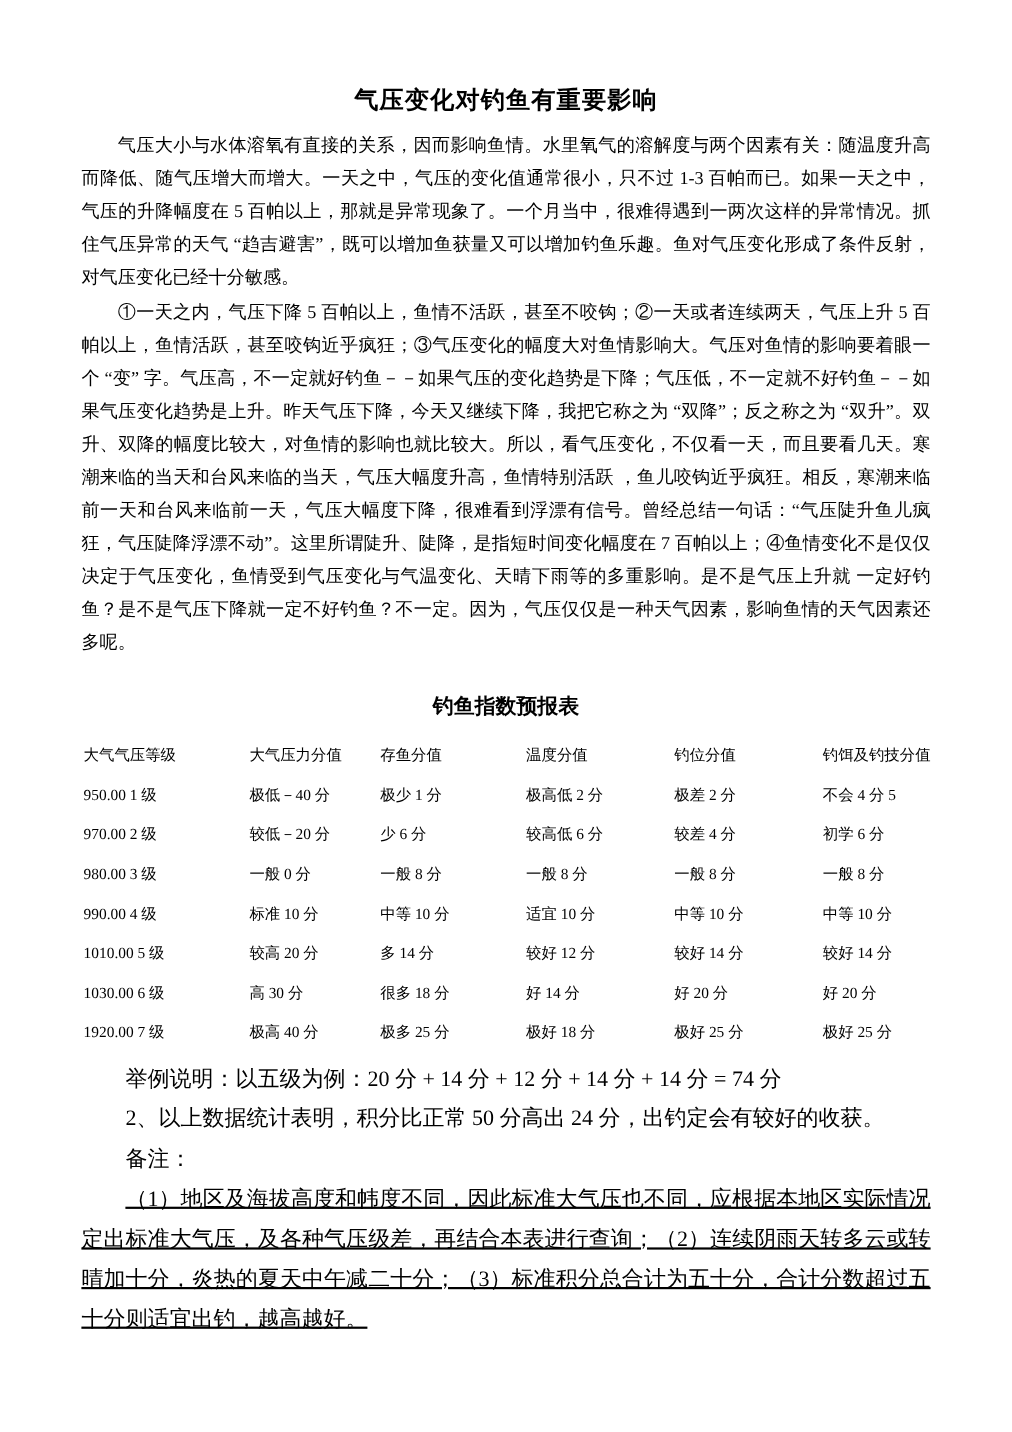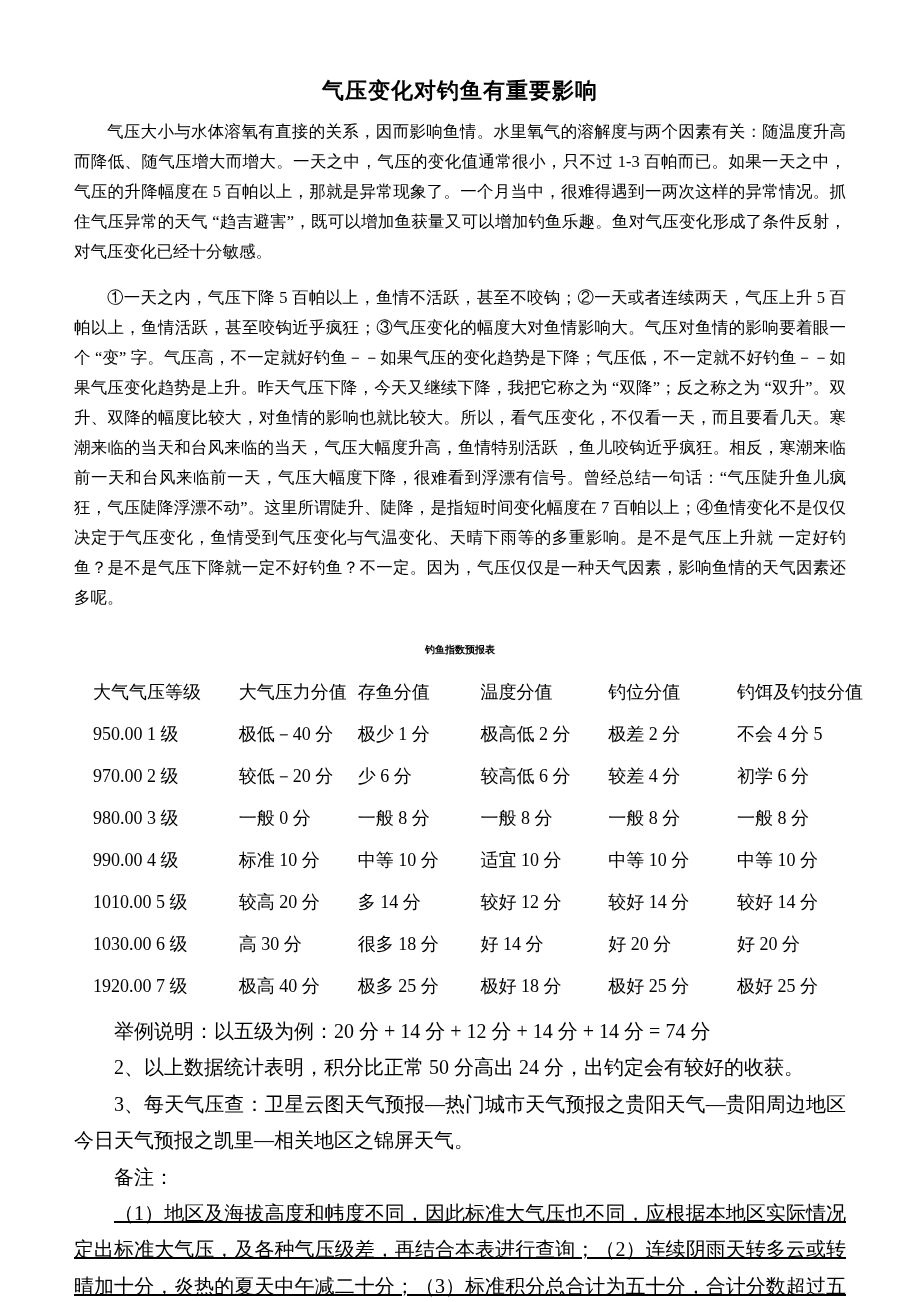--- a/index.html
+++ b/index.html
@@ -32,35 +32,34 @@
   }
   .para {
     font-size: 16.5px;
     line-height: 1.82;
     text-align: justify;
     text-justify: inter-ideograph;
     text-indent: 2em;
     margin: 0;
   }
   .para-spaced {
-    margin-top: 16px;
+    margin-top: 2px;
   }
   .section-title {
     text-align: center;
     font-family: "Liberation Sans", "DejaVu Sans", sans-serif;
     font-weight: bold;
-    font-size: 10px;
+    font-size: 19px;
     margin: 30px 0 14px 0;
   }
   table.forecast {
     width: 100%;
     border-collapse: collapse;
-    font-size: 18px;
+    font-size: 14px;
     margin-bottom: 6px;
-    margin-left: 17px;
   }
   table.forecast th,
   table.forecast td {
     border: none;
     padding: 9px 0 9px 0;
     text-align: left;
     font-weight: normal;
     white-space: nowrap;
   }
   table.forecast th {
@@ -188,18 +187,17 @@
         <td>极好 18 分</td>
         <td>极好 25 分</td>
         <td>极好 25 分</td>
       </tr>
     </tbody>
   </table>
 
   <div class="notes-block">
     <p class="note">举例说明：以五级为例：20 分 + 14 分 + 12 分 + 14 分 + 14 分 = 74 分</p>
     <p class="note">2、以上数据统计表明，积分比正常 50 分高出 24 分，出钓定会有较好的收获。</p>
-    <p class="note">3、每天气压查：卫星云图天气预报—热门城市天气预报之贵阳天气—贵阳周边地区今日天气预报之凯里—相关地区之锦屏天气。</p>
     <p class="note">备注：</p>
     <p class="note note-hang">（1）地区及海拔高度和帏度不同，因此标准大气压也不同，应根据本地区实际情况定出标准大气压，及各种气压级差，再结合本表进行查询；（2）连续阴雨天转多云或转晴加十分，炎热的夏天中午减二十分；（3）标准积分总合计为五十分，合计分数超过五十分则适宜出钓，越高越好。</p>
   </div>
 
 </div>
 
 </body></html>

